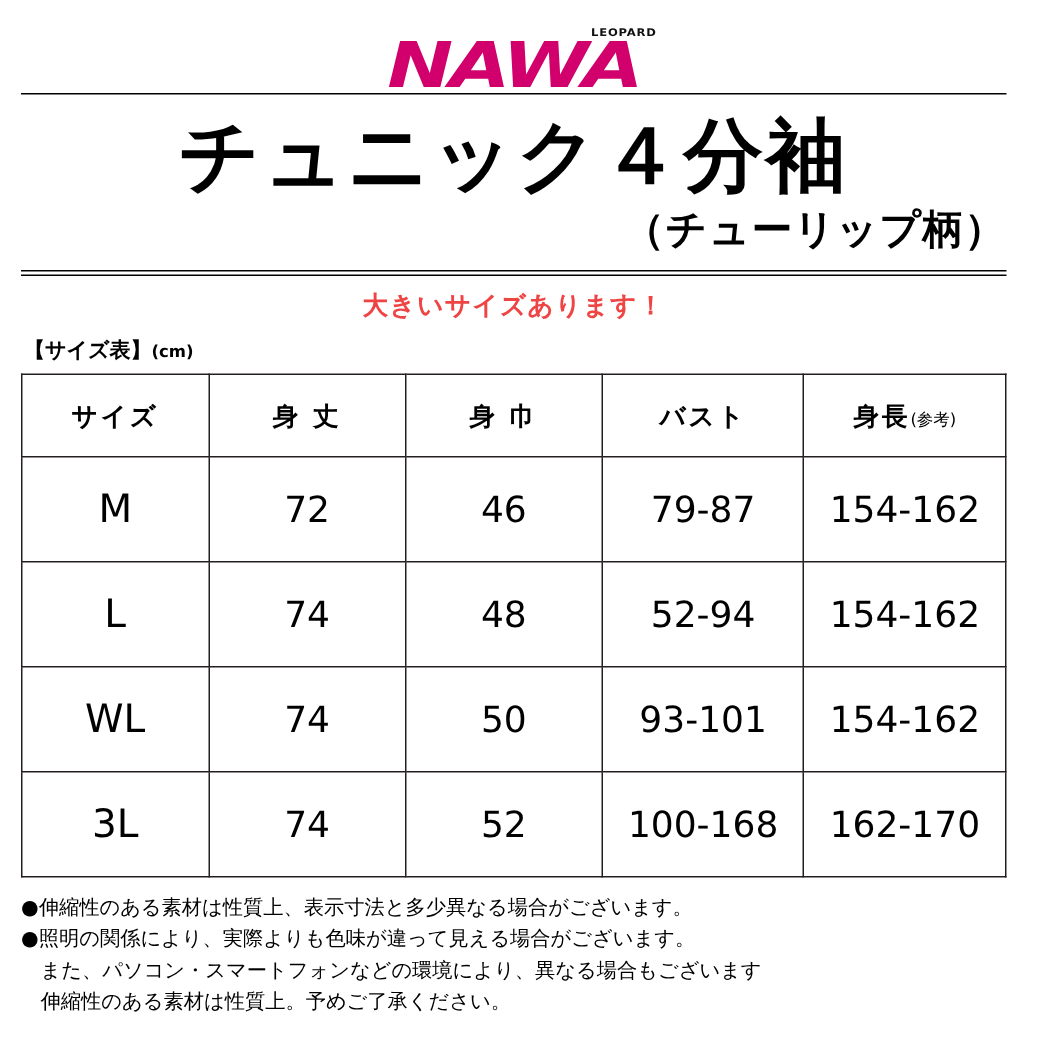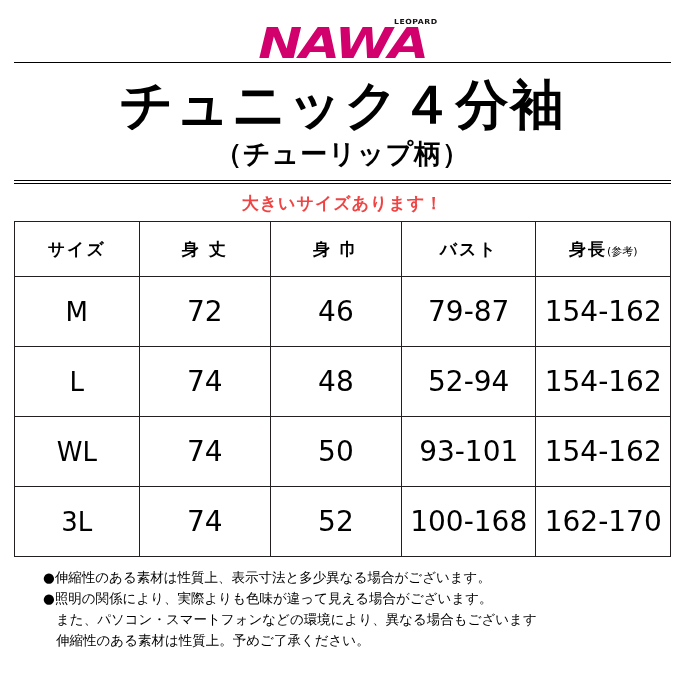--- a/index.html
+++ b/index.html
@@ -80,20 +80,21 @@
     line-height: 1.15;
     margin: 6px 0 0 0;
   }
   .title-sub {
     font-family: "DejaVu Sans", "Liberation Sans", sans-serif;
     font-weight: bold;
     font-size: 27px;
     letter-spacing: 1px;
     line-height: 1.2;
     margin: 2px 0 8px 0;
+    text-align: right;
   }
   .notice {
     text-align: center;
     color: #ef4444;
     font-weight: bold;
     font-size: 17px;
     letter-spacing: 1px;
     padding: 8px 0 6px 0;
   }
 
@@ -124,38 +125,37 @@
     font-weight: bold;
     letter-spacing: 2px;
   }
   table.size-table thead th .ref {
     font-size: 11px;
     letter-spacing: 0;
     font-weight: normal;
   }
   table.size-table tbody td {
     height: 67px;
-    font-size: 28px;
+    font-size: 24px;
     font-weight: normal;
   }
   table.size-table tbody td.size-cell {
     font-size: 26px;
   }
   col.c1 { width: 19%; }
   col.c2 { width: 20%; }
   col.c3 { width: 20%; }
   col.c4 { width: 20.5%; }
   col.c5 { width: 20.5%; }
 
   
   .notes {
     padding-top: 10px;
     font-size: 13.5px;
     line-height: 1.55;
-    margin-left: 29px;
   }
   .notes .line {
     white-space: nowrap;
   }
   .notes .indent {
     padding-left: 13px;
   }
 </style>
 </head>
 <body>
@@ -174,20 +174,23 @@
   <div class="title-block">
     <div class="title-main">チュニック４分袖</div>
     <div class="title-sub">（チューリップ柄）</div>
   </div>
 
   <div class="rule"></div>
   <div class="rule-thin"></div>
 
   <div class="notice">大きいサイズあります！</div>
 
+  <div class="table-label">
+    <span>【サイズ表】</span><span class="unit">(cm)</span>
+  </div>
 
   <table class="size-table">
     <colgroup>
       <col class="c1">
         <col class="c2">
         <col class="c3">
         <col class="c4">
         <col class="c5">
     </colgroup>
     <thead>

